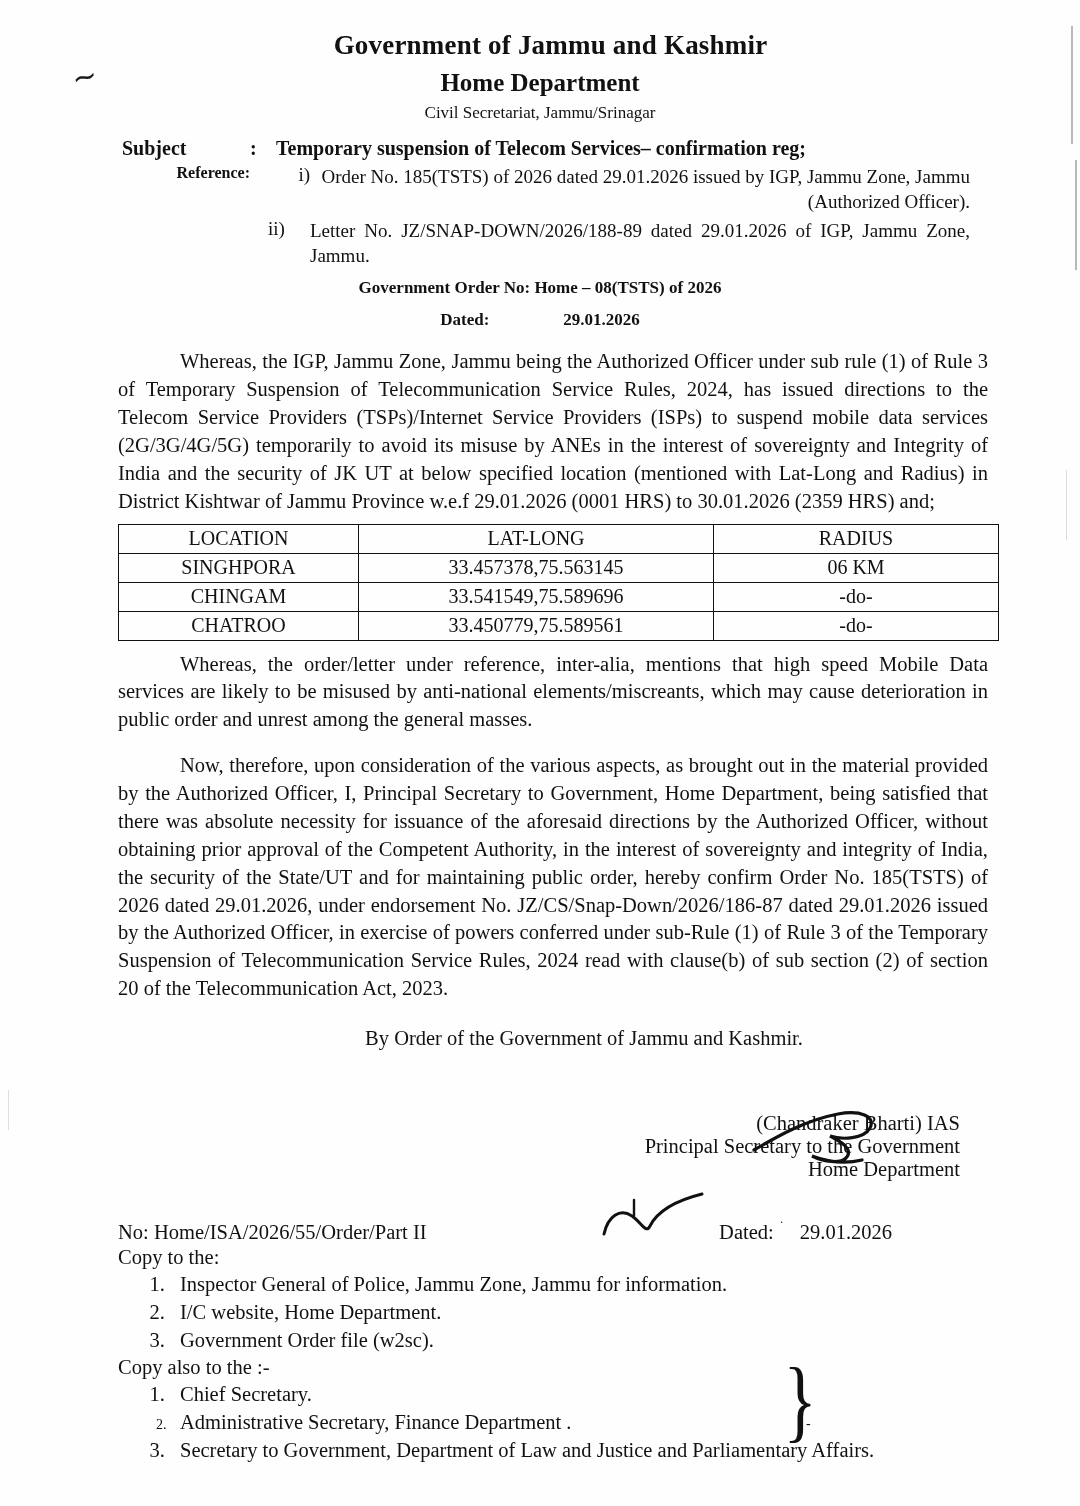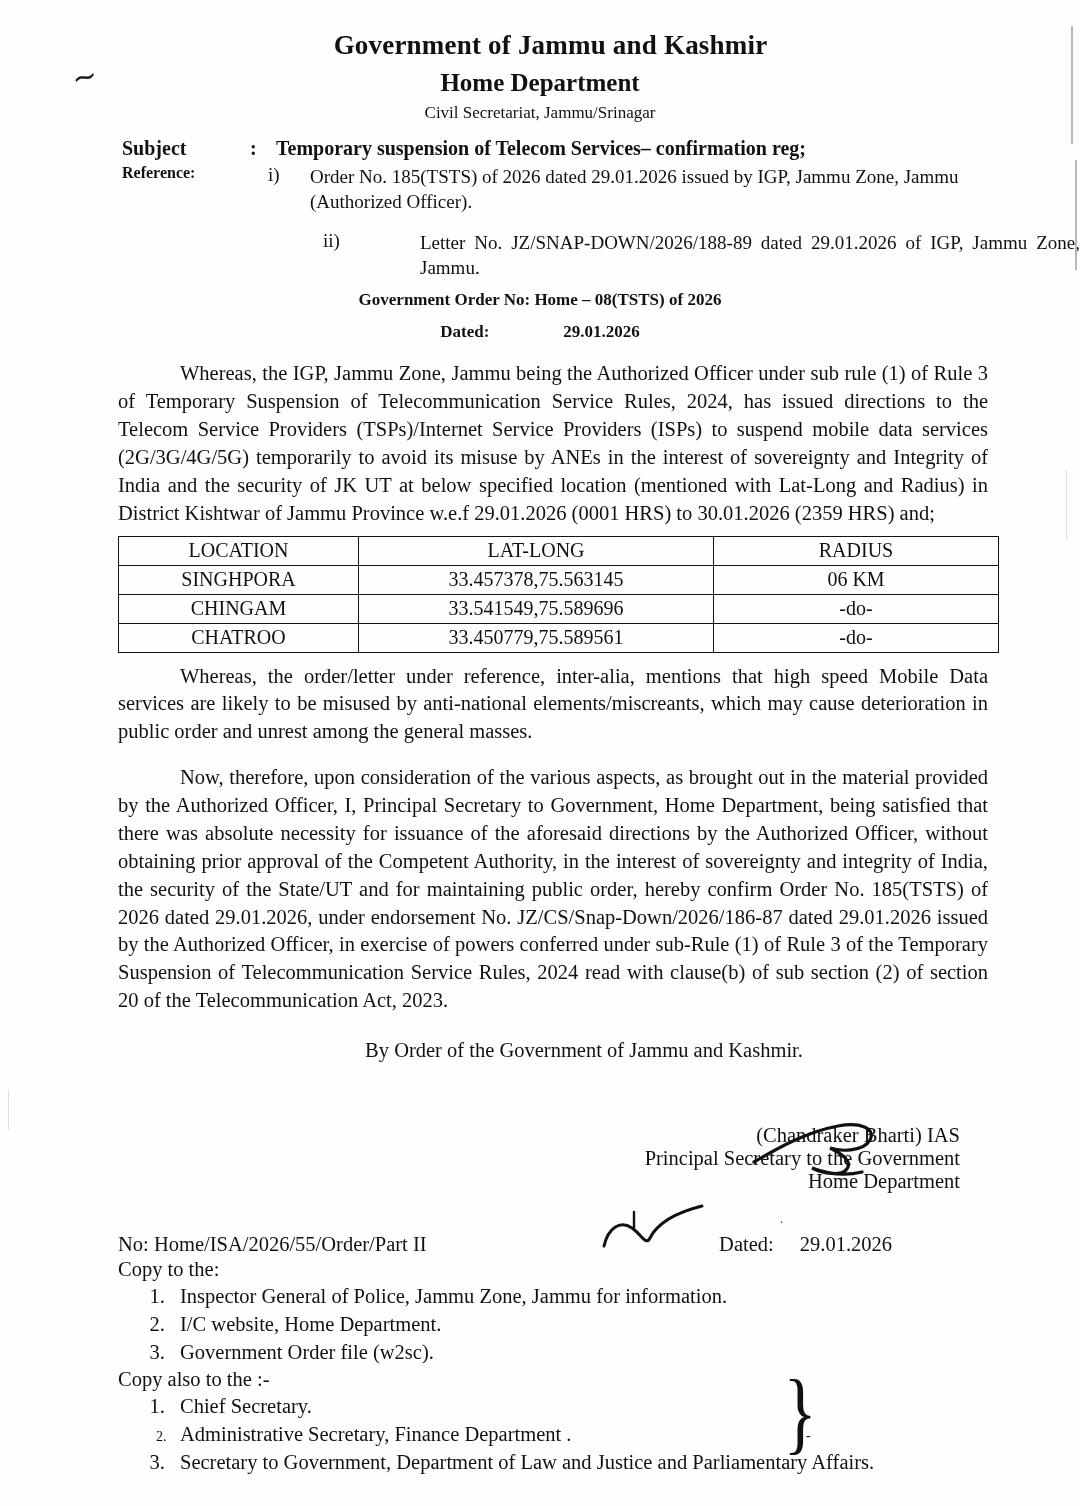--- a/index.html
+++ b/index.html
@@ -101,27 +101,27 @@
     <div class="l3">Civil Secretariat, Jammu/Srinagar</div>
   </div>
 
   <div class="meta">
     <div class="rowline">
       <div class="lbl-subject">Subject</div>
       <div class="colon">:</div>
       <div class="subject-val">Temporary suspension of Telecom Services– confirmation reg;</div>
     </div>
 
-    <div class="rowline" style="margin-top:4px;">
+    <div class="rowline" style="margin-top:4px;text-align:right;">
       <div class="lbl-ref">Reference:</div>
       <div class="roman">i)</div>
       <div class="refbody">Order No.  185(TSTS) of 2026 dated 29.01.2026 issued by IGP, Jammu Zone, Jammu (Authorized Officer).</div>
     </div>
 
-    <div class="rowline" style="margin-top:16px;justify-content:space-between;">
+    <div class="rowline" style="margin-top:4px;">
       <div class="lbl-ref"></div>
       <div class="roman">ii)</div>
       <div class="refbody just">Letter No. JZ/SNAP-DOWN/2026/188-89 dated 29.01.2026 of IGP, Jammu Zone, Jammu.</div>
     </div>
 
     <div class="gono">Government Order No: Home – 08(TSTS) of 2026</div>
     <div class="dated-line">
       <span>Dated:</span>
       <span>29.01.2026</span>
     </div>

